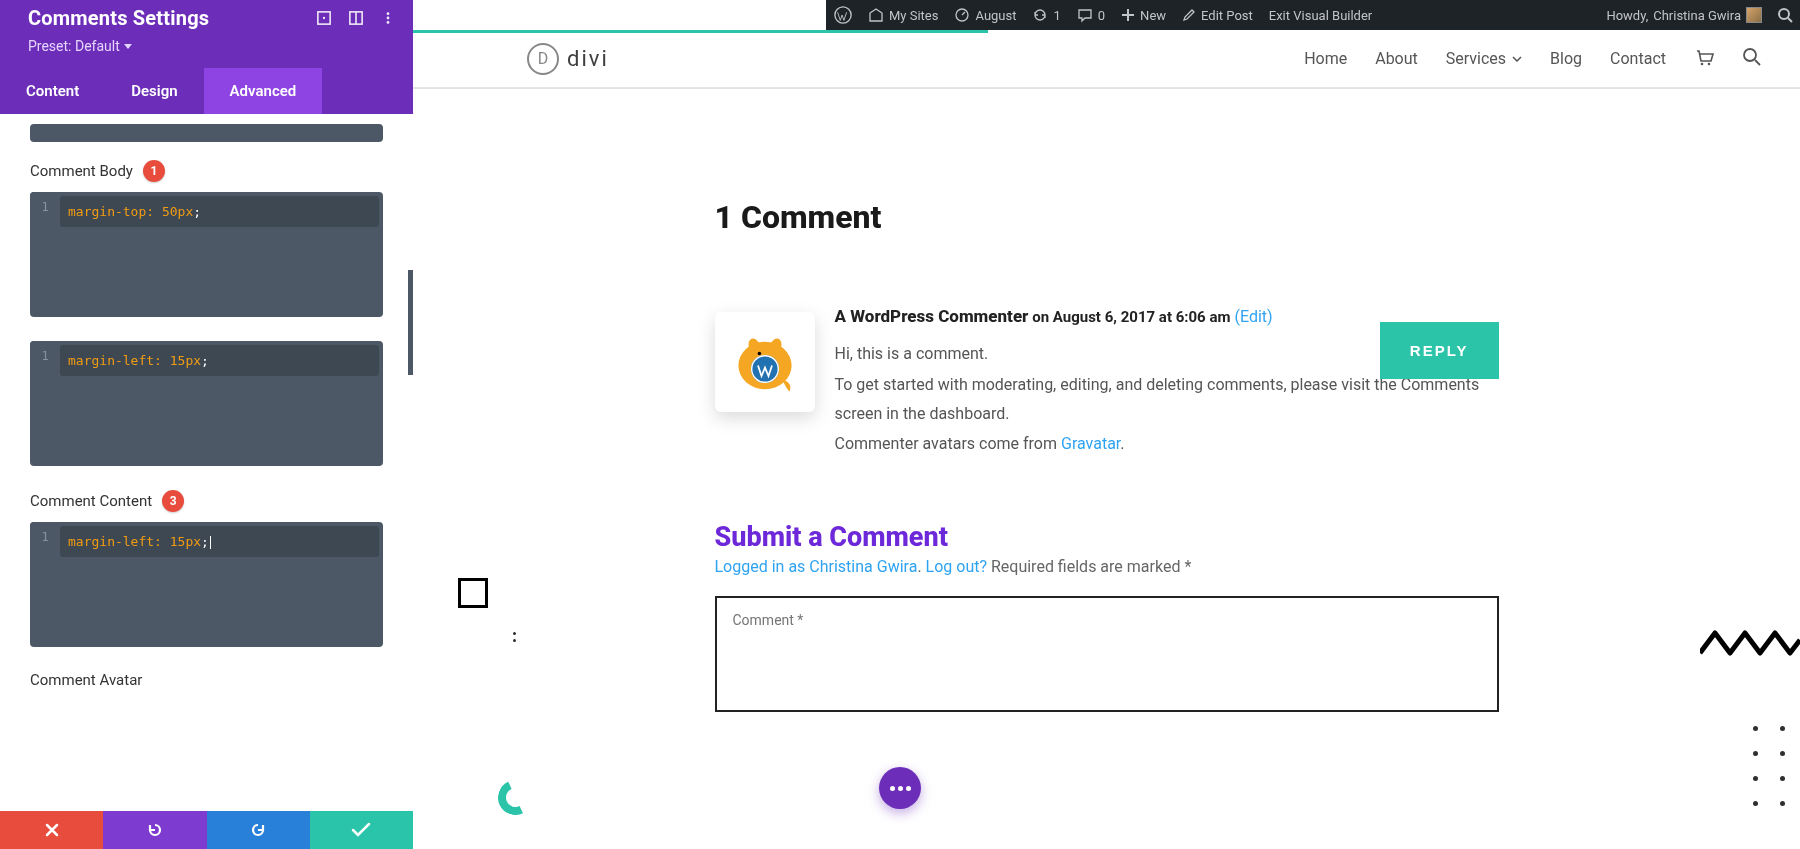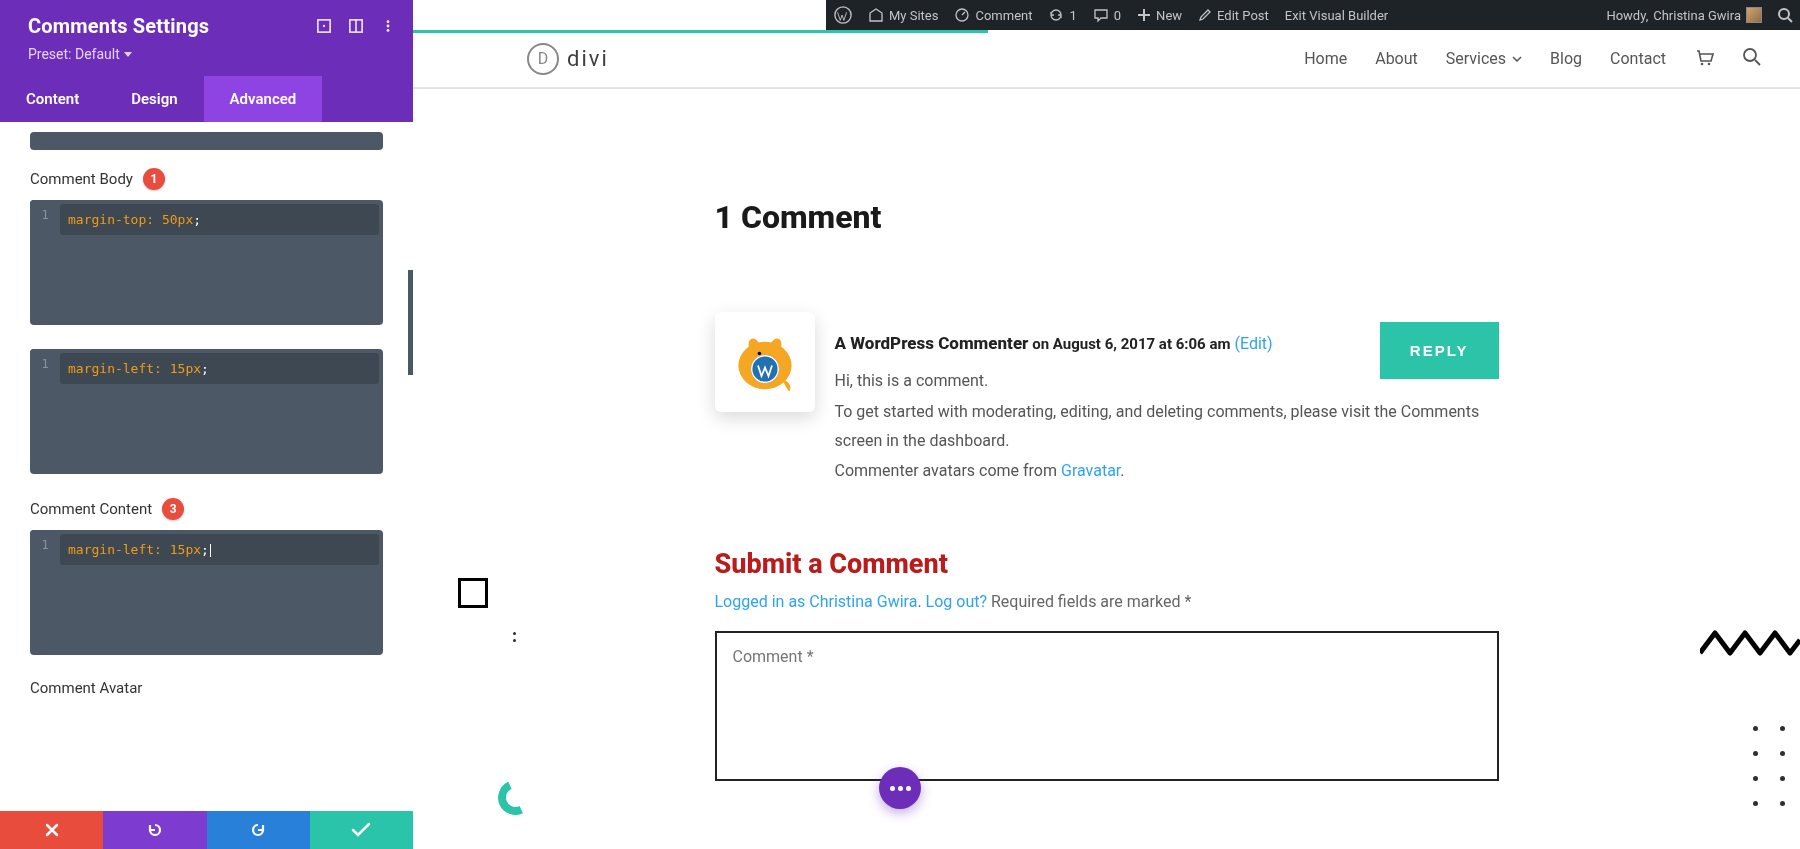--- a/index.html
+++ b/index.html
@@ -13,21 +13,21 @@
 .wp-admin-bar .right-group { margin-left: auto; display: flex; align-items: center; }
 .wp-admin-bar .avatar-small { width: 16px; height: 16px; background: linear-gradient(135deg, #d4a36a, #8b6f47); border: 1px solid #888; }
 .wp-admin-bar .search-admin { width: 30px; height: 30px; display: flex; align-items: center; justify-content: center; cursor: pointer; }
 
 
 .app { display: flex; height: 100%; width: 100%; }
 
 
 .settings-sidebar { width: 413px; background: #fff; display: flex; flex-direction: column; position: relative; z-index: 200; }
 .settings-header { background: #6c2eb9; color: #fff; padding: 0; }
-.settings-title-row { display: flex; align-items: center; padding: 14px 16px 8px 28px; }
+.settings-title-row { display: flex; align-items: center; padding: 6px 16px 8px 28px; }
 .settings-title { font-size: 20px; font-weight: 700; flex: 1; letter-spacing: 0.2px; }
 .settings-title-icons { display: flex; gap: 14px; align-items: center; }
 .settings-title-icons .hicon { width: 18px; height: 18px; cursor: pointer; opacity: 0.9; display:flex; align-items:center; justify-content:center;}
 .settings-preset { padding: 0 28px 14px; font-size: 14px; color: #e5d4ff; display:flex; align-items:center; gap:4px; cursor:pointer;}
 .settings-tabs { display: flex; background: #6c2eb9; }
 .settings-tabs .tab { flex: 0 0 auto; padding: 14px 26px; font-size: 15px; font-weight: 600; color: #fff; cursor: pointer; }
 .settings-tabs .tab.active { background: #8e44e2; }
 .settings-tabs .spacer { flex: 1; }
 
 .settings-body { flex: 1; overflow-y: auto; background: #fff; padding: 10px 30px 36px 30px; position: relative; }
@@ -78,34 +78,34 @@
 .bg-decor-arc { position:absolute; left:85px; top:692px; width:35px; height:35px; border:8px solid #2bc4a9; border-radius:50%; border-left-color:transparent; border-bottom-color:transparent; transform:rotate(200deg);}
 .bg-decor-zigzag { position:absolute; right:0; top:540px; }
 .bg-decor-dots-right { position:absolute; right:15px; top:638px; display:grid; grid-template-columns:repeat(2,auto); gap:20px 22px;}
 .bg-decor-dots-right span { width:5px; height:5px; background:#2f2f2f; border-radius:50%;}
 .content-box { position: relative; margin: 0 auto; width: 784px; padding: 0 0 0 0; }
 .comments-title { font-size: 32px; font-weight: 800; color: #1a1a1a; margin-bottom: 70px; }
 
 .comment-row { display: flex; gap: 20px; position: relative; margin-bottom: 60px; }
 .avatar-box { width: 100px; height: 100px; background: #fff; border-radius: 6px; box-shadow: 0 6px 18px rgba(0,0,0,0.15); display: flex; align-items: center; justify-content: center; flex-shrink:0; margin-top:6px;}
 .avatar-box svg { width: 70px; height: 70px; }
-.comment-body { flex: 1; margin-top: 27px; }
+.comment-body { flex: 1; }
 .comment-meta { font-size: 16px; color: #222; margin-bottom: 14px; }
 .comment-meta .author { font-weight: 800; font-size: 17px; }
 .comment-meta .date { font-weight: 700; color:#222; font-size:15px;}
 .comment-meta .edit { color: #2ea3f2; }
 .comment-text p { font-size: 16px; color: #555; line-height: 1.8; margin-bottom: 2px; }
 .comment-text a { color: #2ea3f2; text-decoration: none; }
 .reply-btn { position: absolute; right: 0; top: 16px; background: #2bc4a9; color: #fff; font-weight: 800; letter-spacing: 2px; padding: 20px 30px; font-size: 15px; cursor: pointer; border:none;}
 
-.submit-title { font-size: 27px; font-weight: 800; color: #b91c1c; margin-bottom: 12px; }
+.submit-title { font-size: 27px; font-weight: 800; color: #6d28d9; margin-bottom: 4px; }
 .login-line { font-size: 16px; color: #666; margin-bottom: 20px; }
 .login-line a { color: #2ea3f2; text-decoration: none; }
 .login-line .req { color: #666; }
-.comment-textarea { width: 100%; height: 150px; border: 2px solid #222; padding: 14px 16px; font-size: 16px; font-family: inherit; resize: none; }
+.comment-textarea { width: 100%; height: 116px; border: 2px solid #222; padding: 14px 16px; font-size: 14px; font-family: inherit; resize: none; }
 
 
 .fab { position: absolute; left: 50%; transform: translateX(-50%); bottom: 40px; width: 42px; height: 42px; background: #6c2eb9; border-radius: 50%; display: flex; align-items: center; justify-content: center; gap: 3px; box-shadow: 0 4px 12px rgba(108,46,185,0.4); cursor:pointer; z-index:300;}
 .fab span { width: 5px; height: 5px; background: #fff; border-radius: 50%; }
 .header-shadow { position:absolute; top:88px; left:0; right:0; height:1px; background:#e2e2e2;}
 </style>
 </head>
 <body>
 
 <div class="app">
@@ -237,21 +237,21 @@
           <svg width="16" height="16" viewBox="0 0 16 16">
               <path d="M2 14 L2 6 L8 2 L14 6 L14 14 Z" fill="none" stroke="#c3c4c7" stroke-width="1.3"></path>
             </svg>
           <span>My Sites</span>
         </div>
         <div class="item">
           <svg width="16" height="16" viewBox="0 0 16 16">
               <circle cx="8" cy="8" r="6" fill="none" stroke="#c3c4c7" stroke-width="1.3"></circle>
               <line x1="8" y1="8" x2="11" y2="5" stroke="#c3c4c7" stroke-width="1.3"></line>
             </svg>
-          <span>Comment</span>
+          <span>August</span>
         </div>
         <div class="item">
           <svg width="16" height="16" viewBox="0 0 16 16">
               <path d="M3 8 A5 5 0 0 1 13 8 M13 8 A5 5 0 0 1 3 8 M3 5 L3 8 L6 8 M13 11 L13 8 L10 8" fill="none" stroke="#c3c4c7" stroke-width="1.3"></path>
             </svg>
           <span>1</span>
         </div>
         <div class="item">
           <svg width="16" height="16" viewBox="0 0 16 16">
               <path d="M2 3 H14 V11 H8 L5 14 V11 H2 Z" fill="none" stroke="#c3c4c7" stroke-width="1.3"></path>

